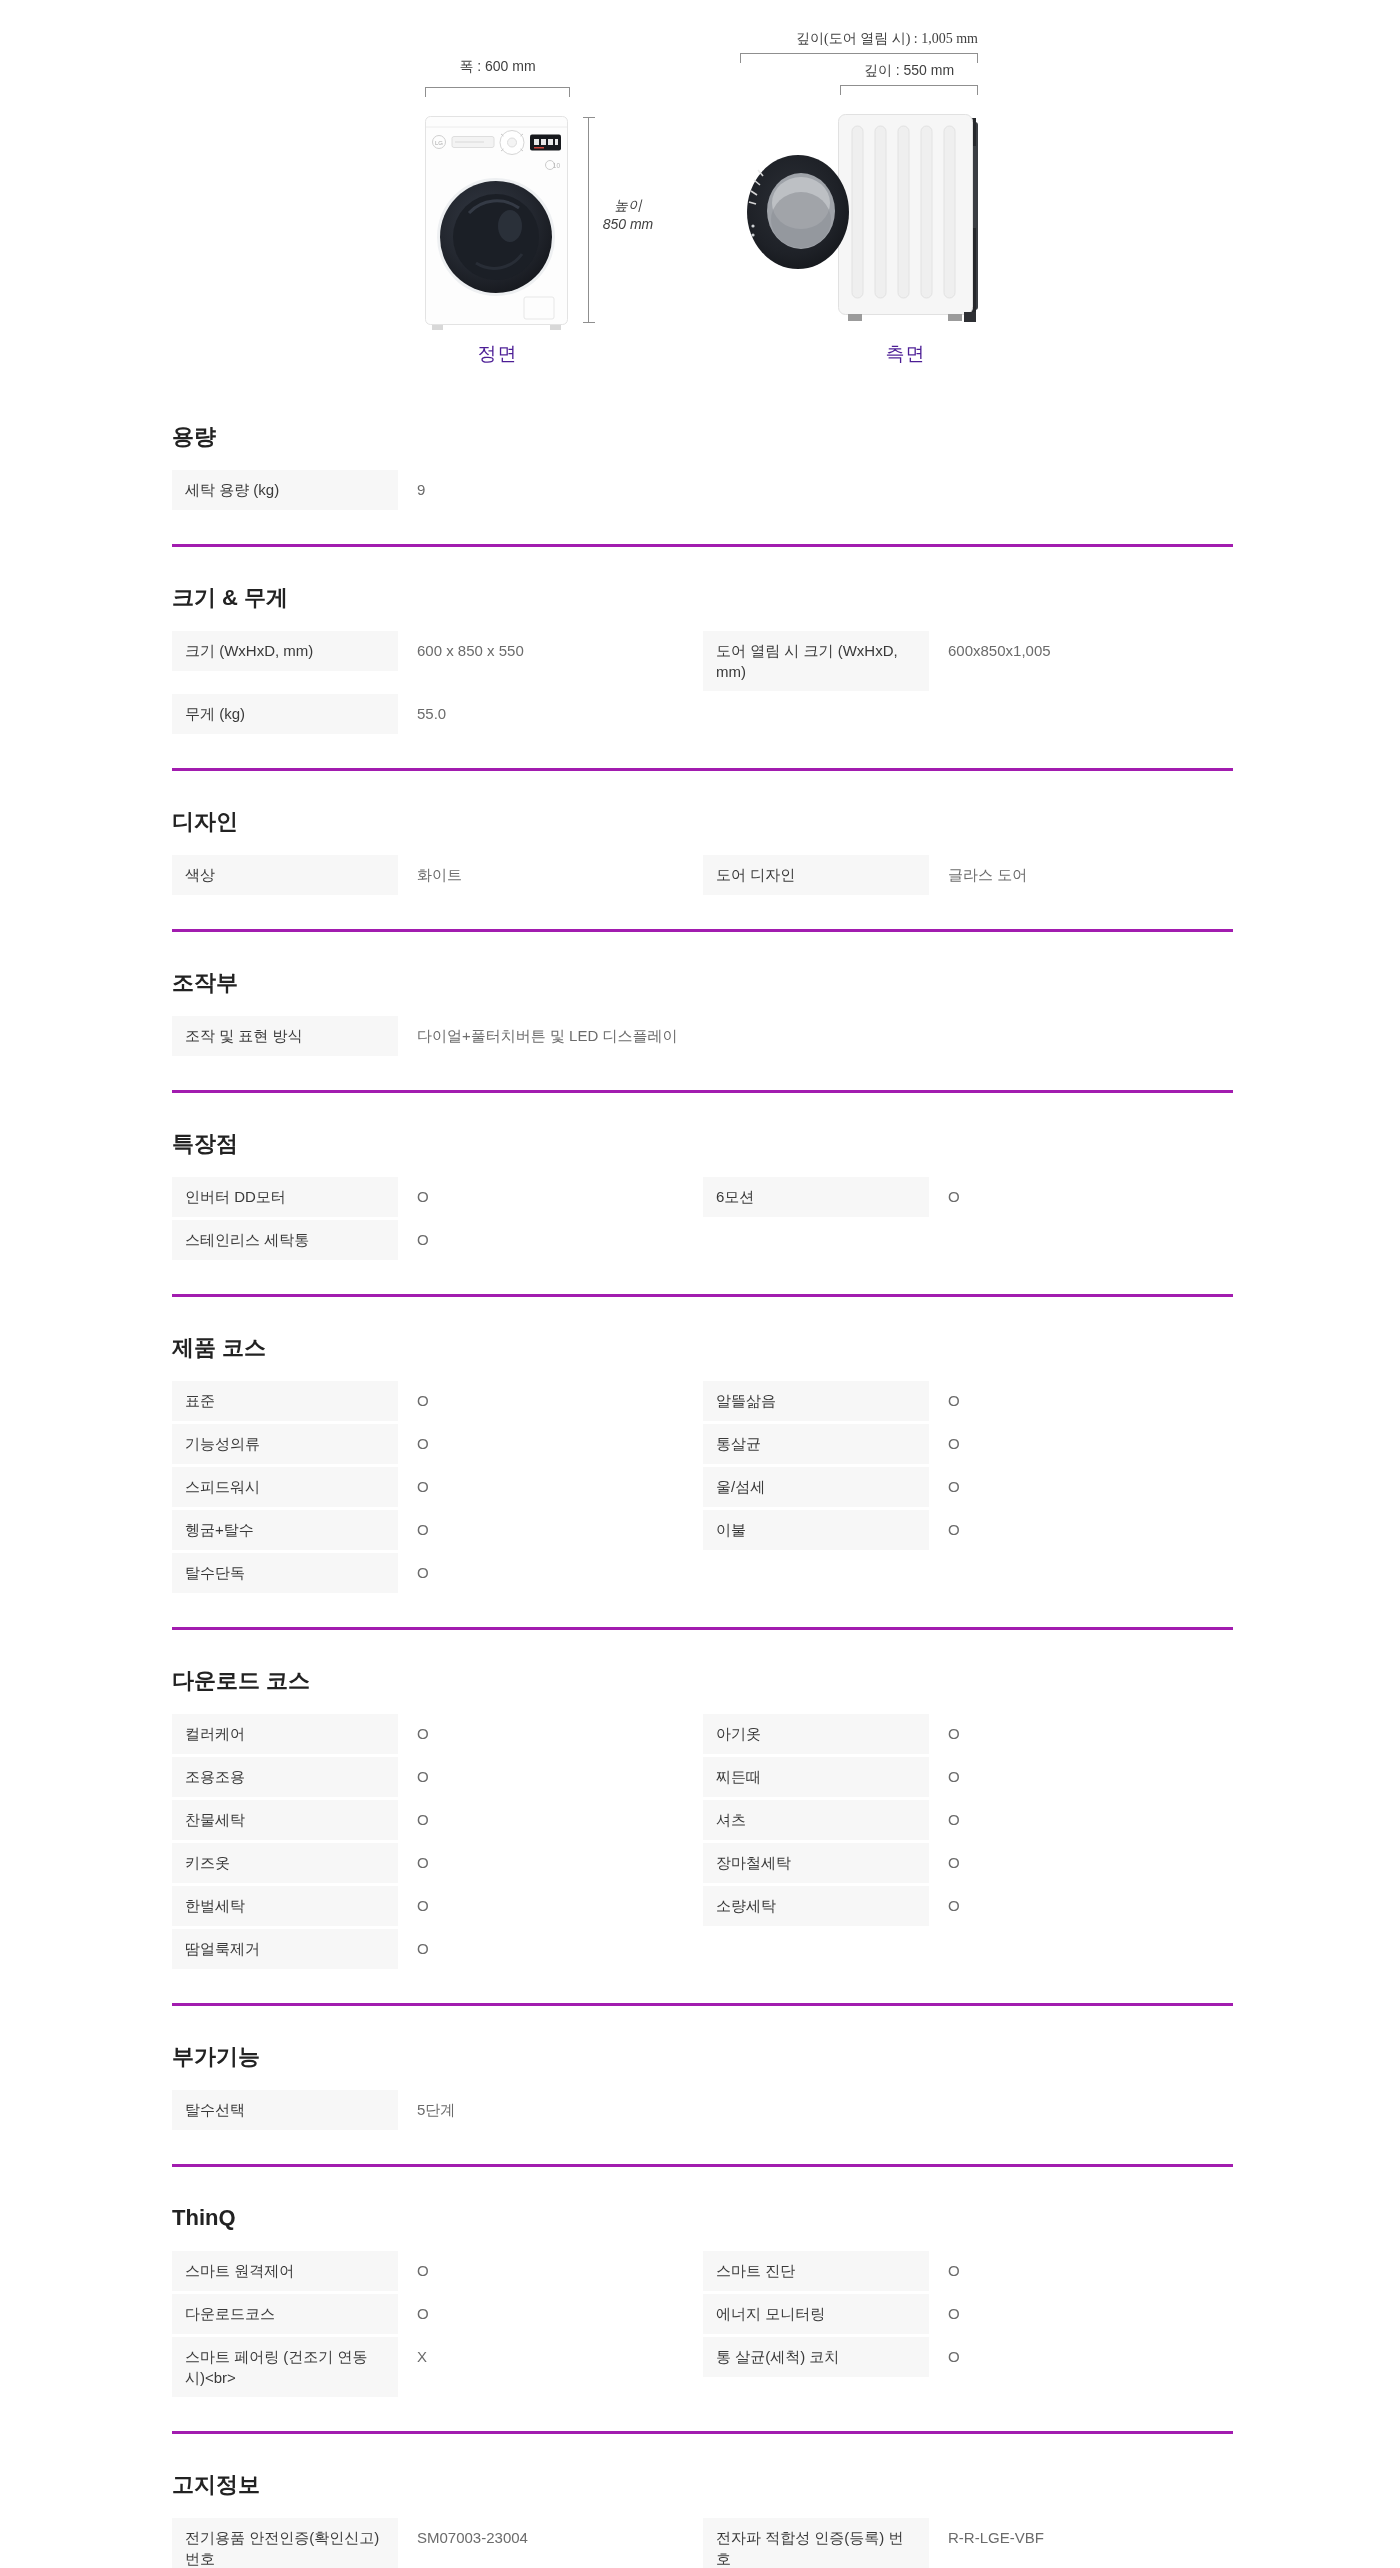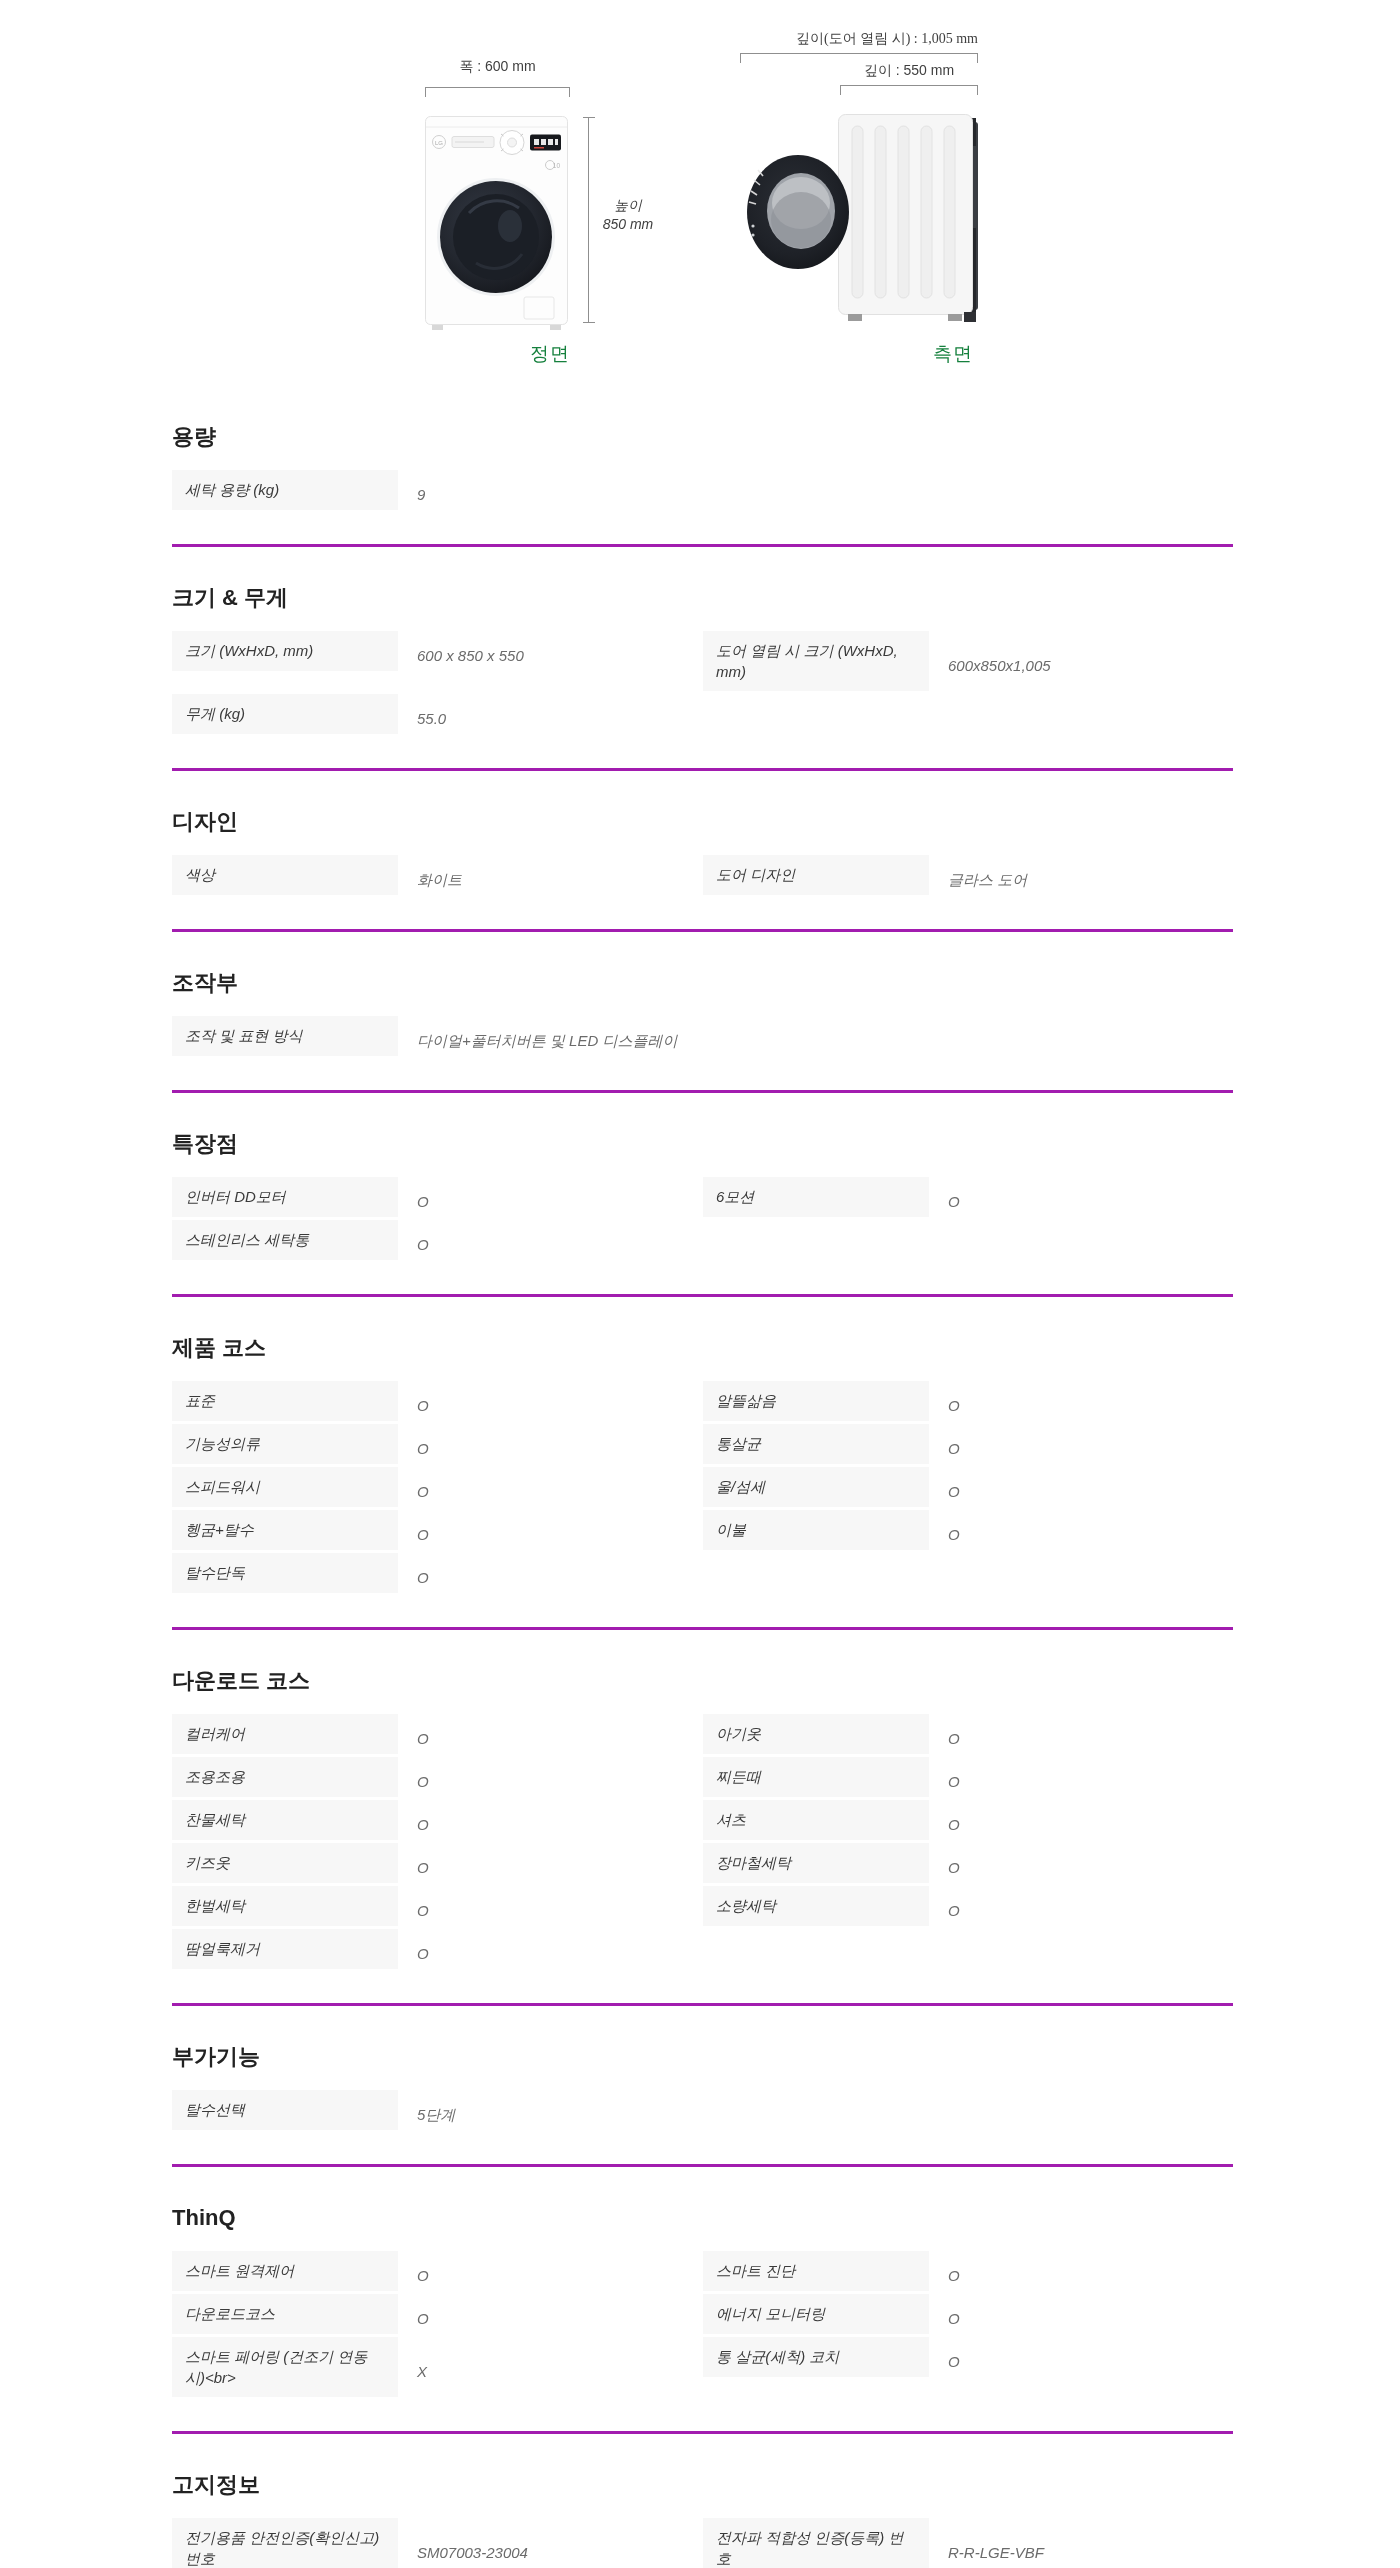--- a/index.html
+++ b/index.html
@@ -13,29 +13,29 @@
   .hero{position:relative;width:1400px;height:398px;background:#fff;}
   .dim-text{position:absolute;font-size:14px;color:#3f3f3f;white-space:nowrap;}
   .dim-text.center{text-align:center;}
   .hline{position:absolute;border-top:1px solid #8f8f8f;height:0;}
   .hline .tick{position:absolute;width:1px;height:10px;background:#8f8f8f;top:-1px;}
   .hline .tick.l{left:0;} .hline .tick.r{right:0;}
   .vline{position:absolute;border-left:1px solid #8f8f8f;width:0;}
   .vline .cap{position:absolute;height:1px;width:12px;background:#8f8f8f;left:-6px;}
   .vline .cap.t{top:0;} .vline .cap.b{bottom:0;}
   .height-text{line-height:19px;font-style:italic;}
-  .view-caption{position:absolute;font-size:19px;color:#15803d;text-align:right;letter-spacing:1px;}
+  .view-caption{position:absolute;font-size:19px;color:#4c1d95;text-align:center;letter-spacing:1px;}
 
   
   .content{margin-left:172px;width:1061px;}
   .spec-section{border-bottom:3px solid #a21caf;padding:38px 0 34px;}
   .spec-section:first-child{padding-top:26px;}
   .section-title{font-size:22px;line-height:26px;font-weight:600;color:#222;margin:0 0 20px;}
   .rows{display:grid;grid-template-columns:repeat(2,530px);column-gap:1px;row-gap:3px;align-items:start;}
-  .pair{display:flex;align-items:center;font-style:italic;}
+  .pair{display:flex;align-items:flex-start;}
   .cell-label{
     width:226px;min-height:40px;box-sizing:border-box;flex:0 0 226px;
     background:#f7f7f7;padding:9px 13px;
     font-size:15px;line-height:21px;color:#3a3a3a;
   }
   .cell-value{
     flex:1;box-sizing:border-box;padding:9px 0 0 19px;max-width:304px;
     font-size:15px;line-height:21px;color:#6b6b6b;
   }
 </style>

